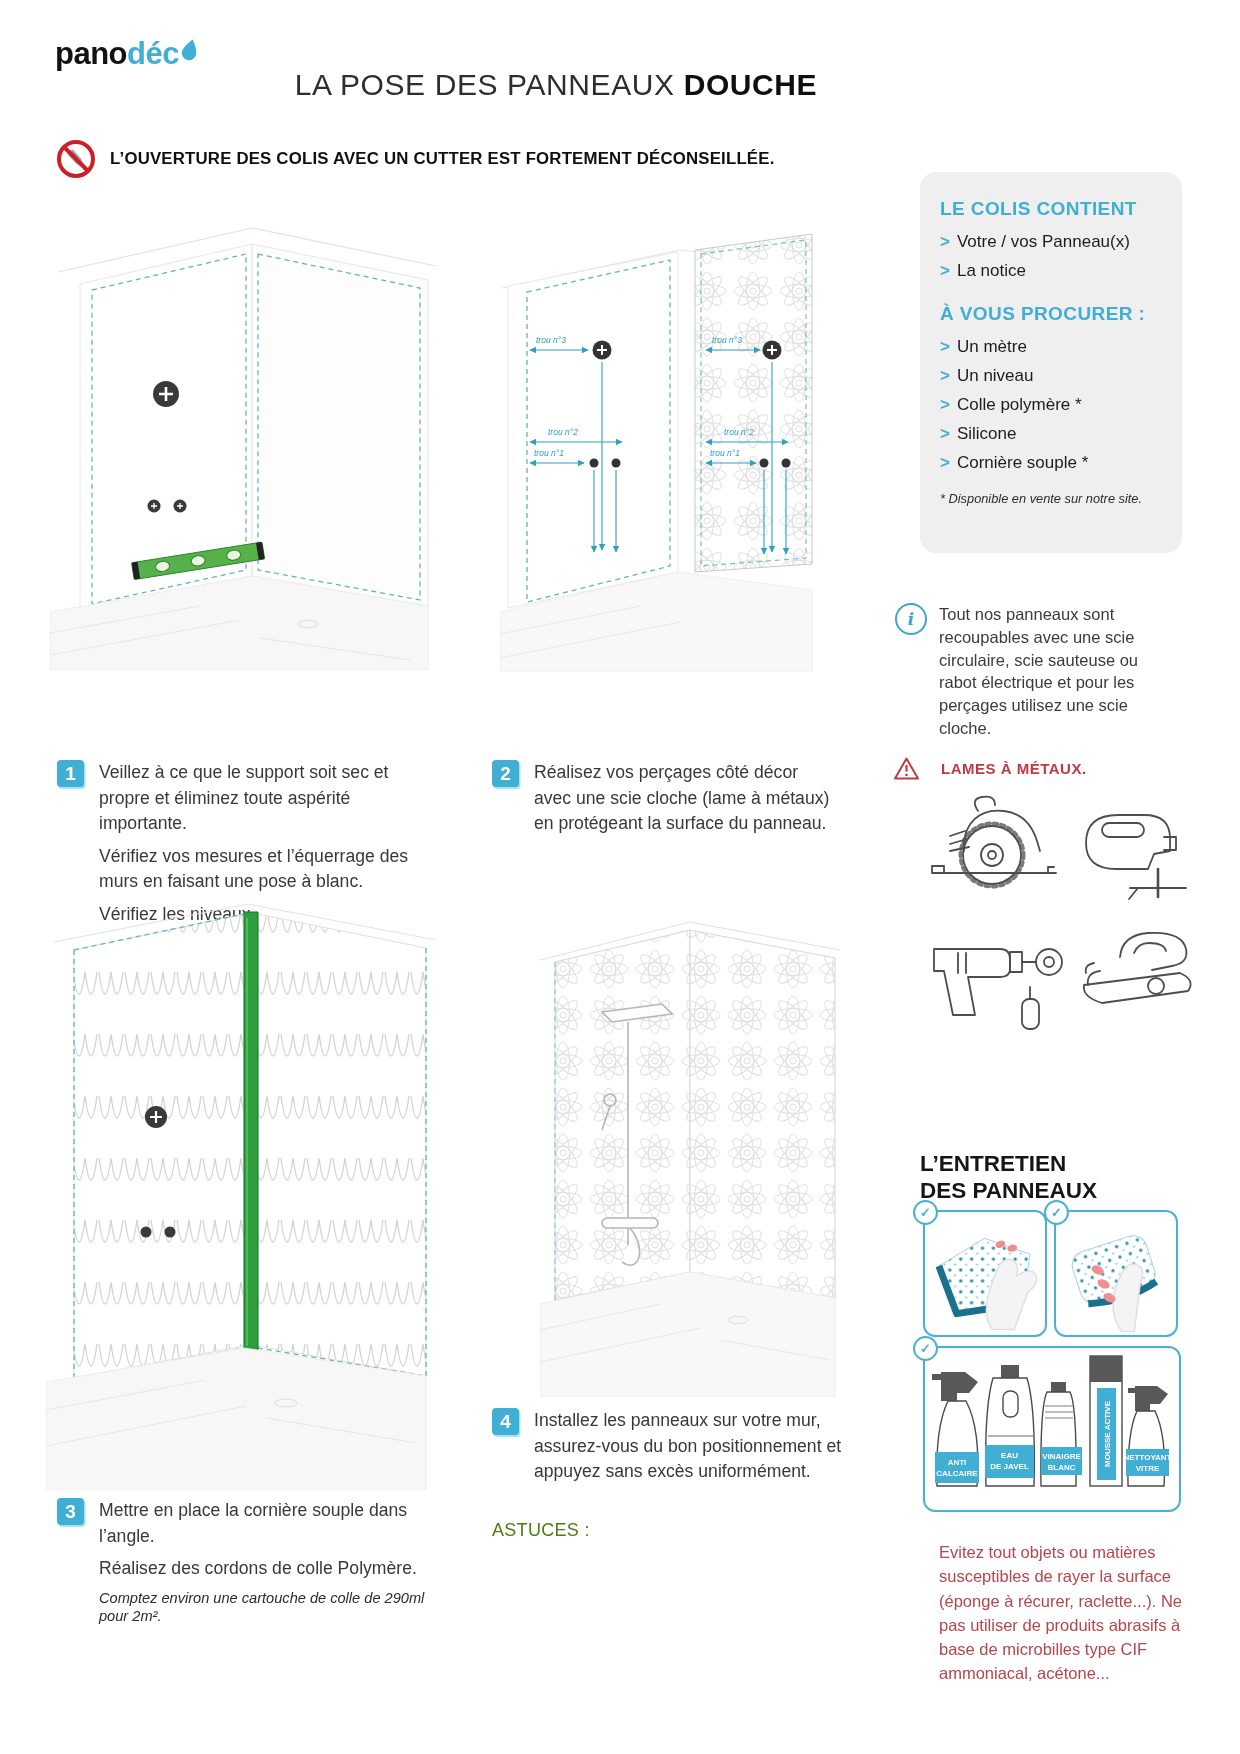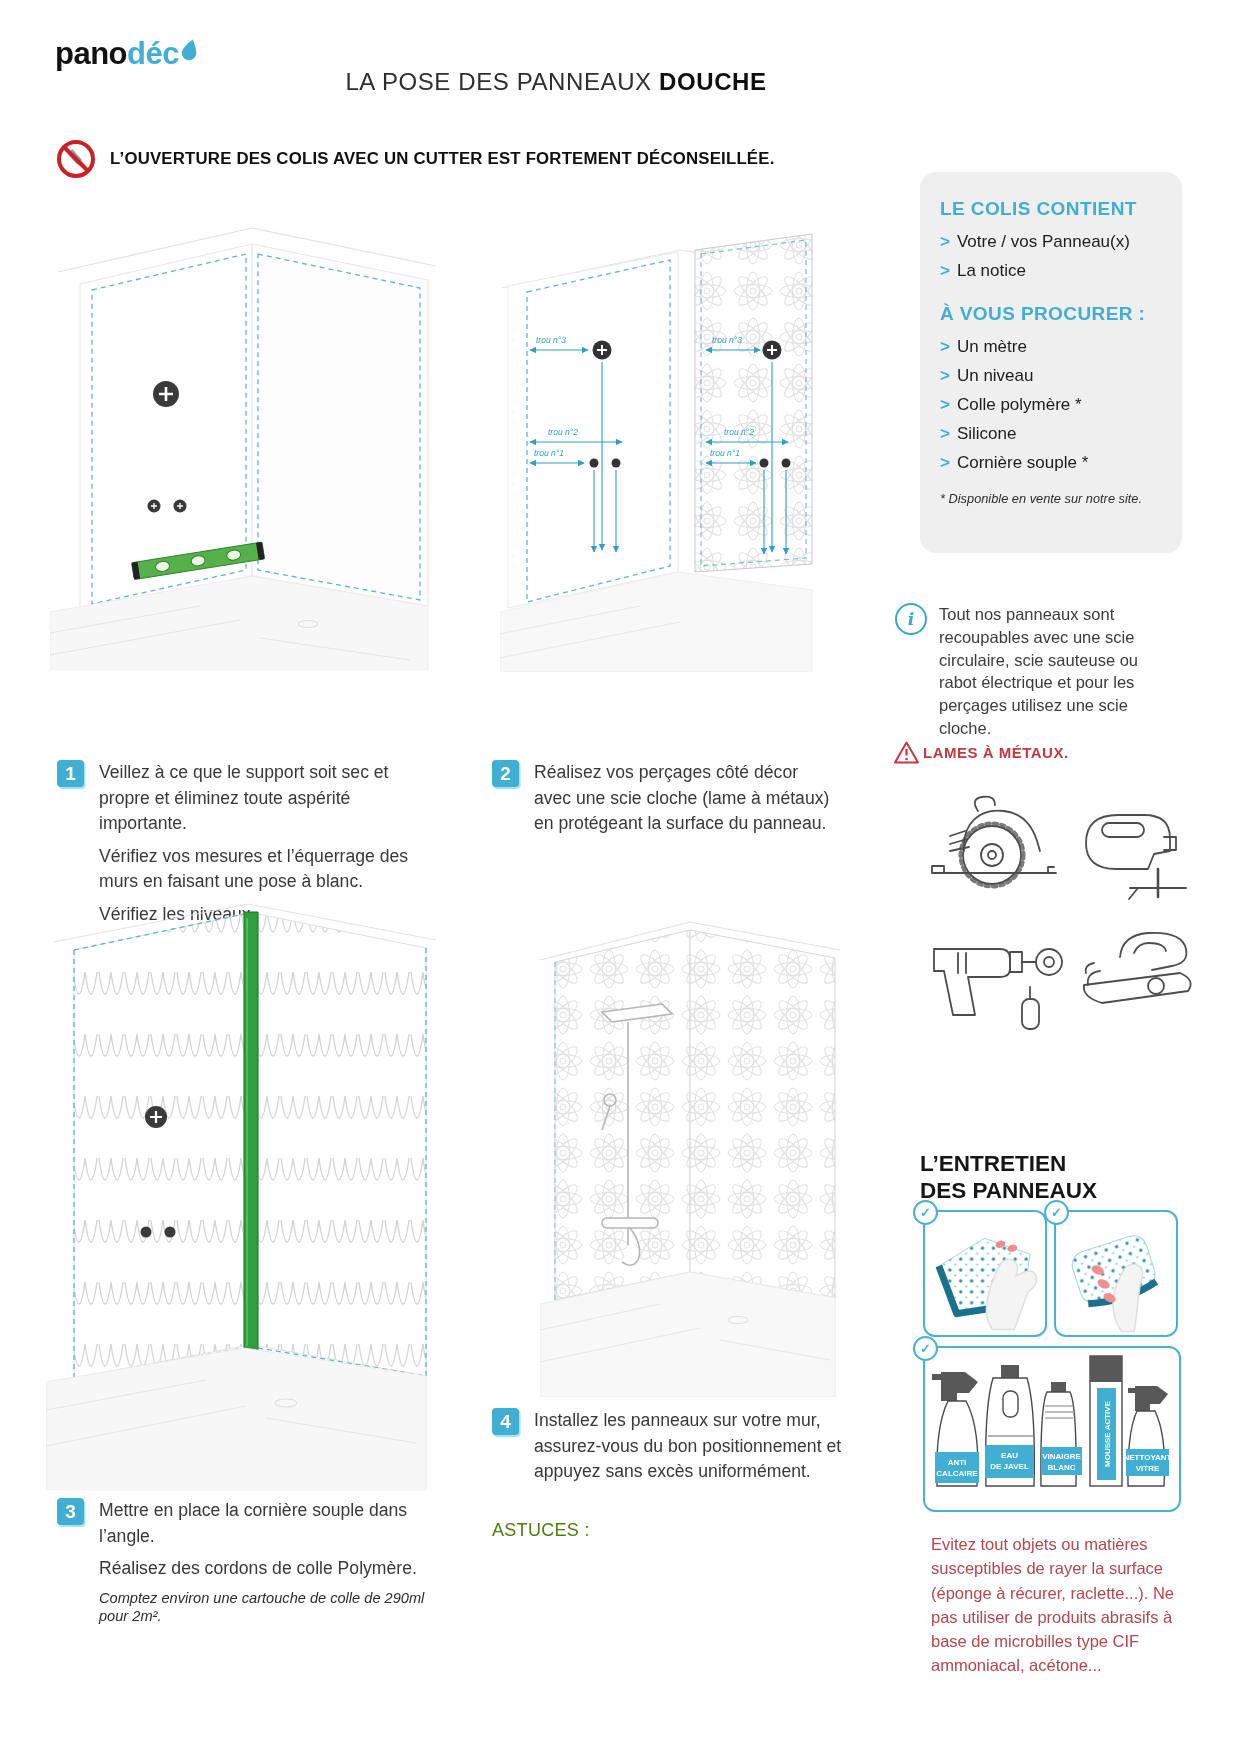--- a/index.html
+++ b/index.html
@@ -5,55 +5,55 @@
   html,body{margin:0;padding:0;background:#fff;}
   #page{position:relative;width:1240px;height:1754px;background:#fff;overflow:hidden;
         font-family:"Liberation Sans", sans-serif;color:#222;}
   .abs{position:absolute;}
 
   
   .logo{left:55px;top:36px;display:flex;align-items:flex-start;font-size:31px;font-weight:800;letter-spacing:-0.5px;}
   .logo .lb{color:#121212}
   .logo .lblue{color:#41aed3}
   .logo svg{margin-left:2px;position:relative;top:2px;}
-  .title{left:0;top:68px;width:1112px;text-align:center;font-size:24px;color:#2e2e2e;letter-spacing:0.6px;font-weight:400;}
+  .title{left:0;top:68px;width:1112px;text-align:center;font-size:30px;color:#2e2e2e;letter-spacing:0.6px;font-weight:400;}
   .title .tb{font-weight:800;color:#0f0f0f;}
   .topwarn{left:55px;top:138px;display:flex;align-items:center;gap:13px;}
   .topwarn p{font-size:16.8px;font-weight:700;color:#101010;margin:0;letter-spacing:0.2px;}
 
   
   .colisbox{left:920px;top:172px;width:262px;height:381px;background:#efeff0;border-radius:16px;padding:26px 20px;box-sizing:border-box;}
   .colisbox h2{margin:0;font-size:19px;color:#41aed3;font-weight:800;letter-spacing:0.4px;}
   .colisbox h2.second{margin-top:22px;}
   .colisbox ul{list-style:none;margin:12px 0 0;padding:0;}
   .colisbox li{display:flex;gap:7px;font-size:17px;color:#1d1d1d;margin-bottom:9px;font-weight:500;}
   .chev{color:#41aed3;font-weight:800;}
   .colisbox .foot{font-size:12.8px;font-style:italic;color:#2c2c2c;margin:18px 0 0;}
 
   .infonote{left:895px;top:603px;width:292px;display:flex;gap:12px;align-items:flex-start;}
   .icircle{width:28px;height:28px;border:2px solid #3aa7c6;border-radius:50%;flex:none;display:flex;align-items:center;justify-content:center;
            font-family:"DejaVu Serif", serif;font-style:italic;font-weight:700;font-size:17px;color:#3aa7c6;}
   .infonote p{margin:0;font-size:16.5px;line-height:1.38;color:#3b3b3b;width:224px;}
 
-  .blade{left:893px;top:740px;display:flex;align-items:center;gap:3px;}
+  .blade{left:893px;top:756px;display:flex;align-items:center;gap:21px;}
   .blade span{font-size:15px;font-weight:800;color:#c13a42;letter-spacing:0.5px;}
 
   .tools{left:918px;top:793px;width:272px;display:grid;grid-template-columns:148px 118px;gap:16px 6px;}
   .tools svg{display:block;}
 
   .atelier{left:937px;top:1042px;width:242px;font-size:16.2px;font-style:italic;font-weight:500;color:#2e2e2e;line-height:1.33;margin:0;}
 
   .enttitle{left:920px;top:1150px;font-size:22.5px;font-weight:800;color:#161616;line-height:1.22;}
 
   .careBox{width:124px;height:127px;border:2.5px solid #49b2d2;border-radius:12px;background:#fff;box-sizing:border-box;}
   .checkdot{position:absolute;left:-12px;top:-12px;width:25px;height:25px;background:#fff;border:2.5px solid #49b2d2;border-radius:50%;
             display:flex;align-items:center;justify-content:center;color:#49b2d2;font-weight:800;font-size:13px;box-sizing:border-box;}
   .prodBox{left:923px;top:1346px;width:258px;height:166px;border:2.5px solid #49b2d2;border-radius:12px;background:#fff;box-sizing:border-box;}
 
-  .redwarn{left:923px;top:1524px;width:264px;font-size:16.5px;line-height:1.47;color:#b5454e;font-weight:500;margin:8px;}
+  .redwarn{left:923px;top:1524px;width:264px;font-size:16.5px;line-height:1.47;color:#b5454e;font-weight:500;margin:16px;}
 
   
   .step{display:flex;gap:15px;align-items:flex-start;}
   .badge{width:27px;height:27px;border-radius:4px;background:#41aed3;color:#fff;font-weight:800;font-size:19px;
          display:flex;align-items:center;justify-content:center;flex:none;box-shadow:1.5px 2px 0 rgba(40,199,235,.45);}
   .stext p{margin:0 0 7px;font-size:17.6px;line-height:1.45;color:#383838;font-weight:500;}
   .stext p.note{font-size:14.6px;font-style:italic;color:#2b2b2b;line-height:1.3;margin-top:2px;}
 
   .astuces h3{margin:0 0 7px;font-size:18px;font-weight:400;color:#4d7c0f;letter-spacing:0.3px;}
   .astuces p{margin:0;font-size:17px;line-height:1.4;color:#3a3a3a;font-weight:500;width:352px;}

